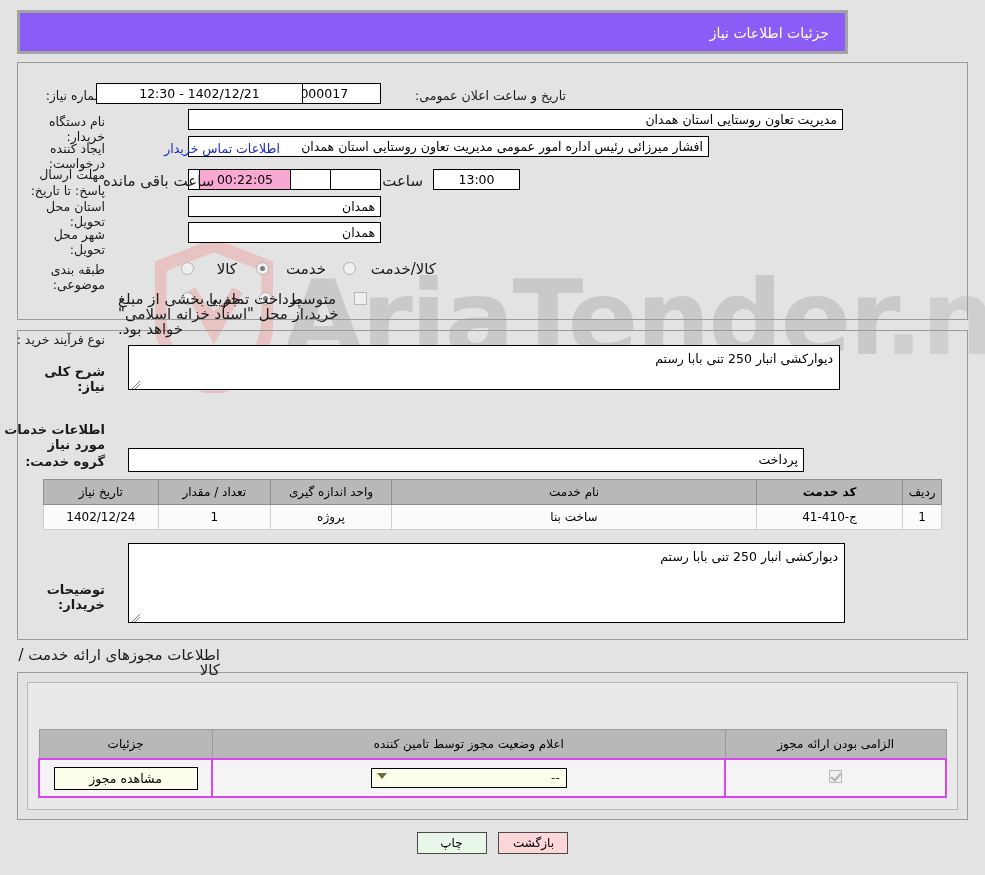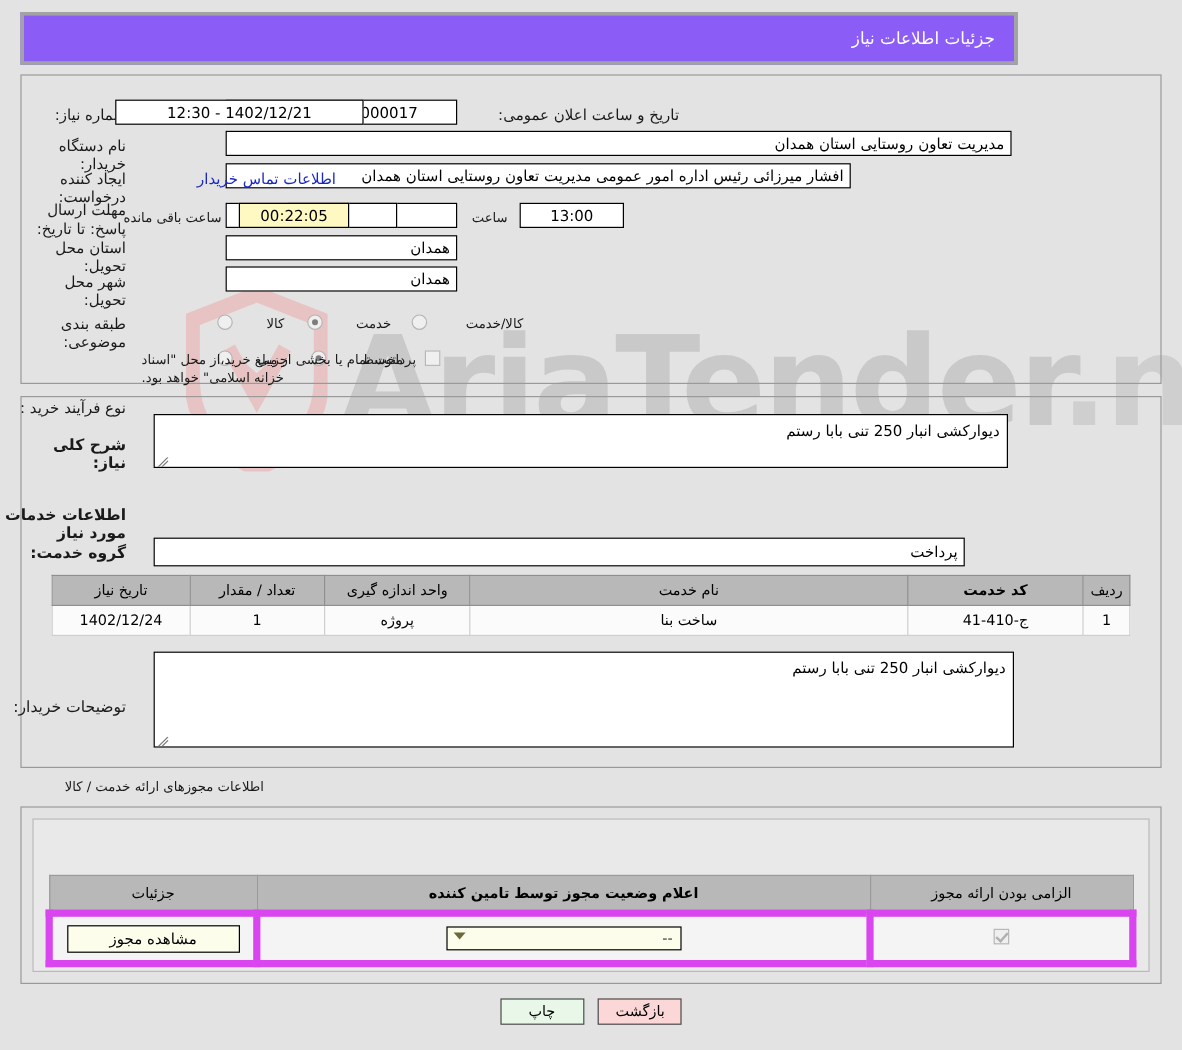--- a/index.html
+++ b/index.html
@@ -92,25 +92,25 @@
     font-size:12.5px;
     line-height:19px;
     padding:0 5px;
     text-align:right;
     white-space:nowrap;
     overflow:hidden;
     color:#000;
     z-index:3;
   }
   .fld.center{text-align:center;}
-  .fld.cream{background:#fef9c3;}
+  .fld.cream{background:#f9a8d4;}
   .txt{
     position:absolute;
     color:#1a1a1a;
-    font-size:11px;
+    font-size:15px;
     line-height:15px;
     z-index:3;
   }
   .lnk{
     position:absolute;
     color:#1a27c4;
     font-size:12.5px;
     line-height:15px;
     cursor:pointer;
     z-index:3;
@@ -208,21 +208,21 @@
   table.grid2 th{
     background:#b8b8b8;
     border:1px solid #9a9a9a;
     font-weight:normal;
     color:#000;
     padding:7px 4px;
     text-align:center;
   }
   table.grid2 td{
     background:#f4f4f4;
-    border:6px solid #d946ef;
+    border:2px solid #d946ef;
     padding:5px 6px;
     text-align:center;
     height:26px;
   }
 
   .selectbox{
     display:block;
     width:196px;height:20px;
     border:1px solid #000;
     background:#fdfdec;
@@ -373,41 +373,41 @@
       <td>1</td>
       <td>ج-410-41</td>
       <td>ساخت بنا</td>
       <td>پروژه</td>
       <td>1</td>
       <td>1402/12/24</td>
     </tr>
   </tbody>
 </table>
 
-<div class="lbl" style="right:880px;top:582px;width:100px;font-weight:normal;font-size:13px;">توضیحات خریدار:</div>
+<div class="lbl" style="right:880px;top:582px;width:100px;font-weight:bold;font-size:13px;">توضیحات خریدار:</div>
 <div class="ta" style="right:140px;top:543px;width:717px;height:80px;">
   <span>دیوارکشی انبار 250 تنی بابا رستم</span>
   <span class="grip">
     <svg width="10" height="10" viewBox="0 0 10 10">
         <line x1="0" y1="9" x2="9" y2="0" stroke="#777" stroke-width="1"></line>
         <line x1="3" y1="9" x2="9" y2="3" stroke="#777" stroke-width="1"></line>
       </svg>
   </span>
 </div>
 
 <div class="txt" style="right:765px;top:648px;">اطلاعات مجوزهای ارائه خدمت / کالا</div>
 
 <div class="panel" id="panel-bottom"></div>
 <div id="panel-bottom-inner"></div>
 
 <table class="grid2" id="permits-table" style="right:38px;top:729px;width:909px;">
   <thead>
     <tr>
       <th style="width:222px;">الزامی بودن ارائه مجوز</th>
-      <th style="width:522px;font-weight:bold;">اعلام وضعیت مجوز توسط تامین کننده</th>
+      <th style="width:522px;">اعلام وضعیت مجوز توسط تامین کننده</th>
       <th style="width:165px;">جزئیات</th>
     </tr>
   </thead>
   <tbody>
     <tr>
       <td>
         <span style="position:relative;display:inline-block;width:14px;height:14px;">
           <span class="chk on" style="position:absolute;left:0;top:0;"></span>
         </span>
       </td>

